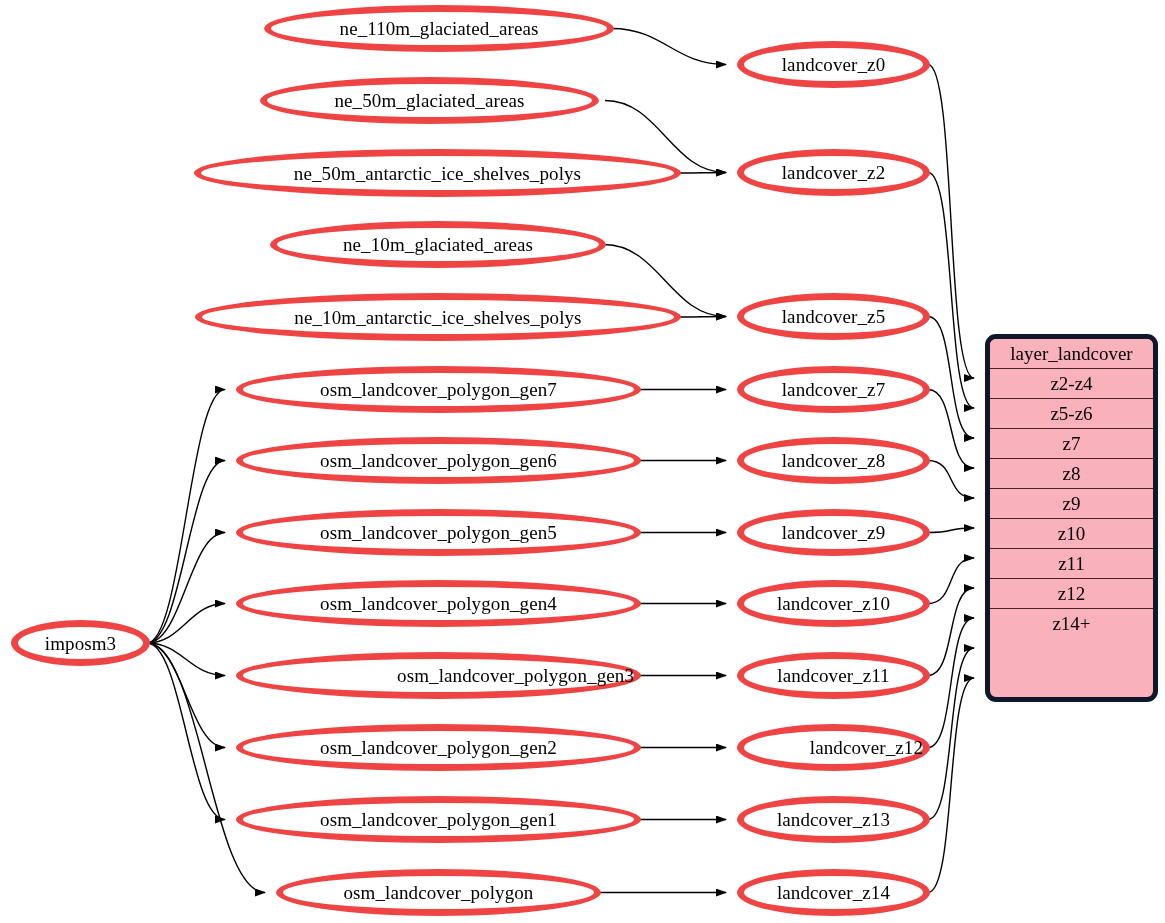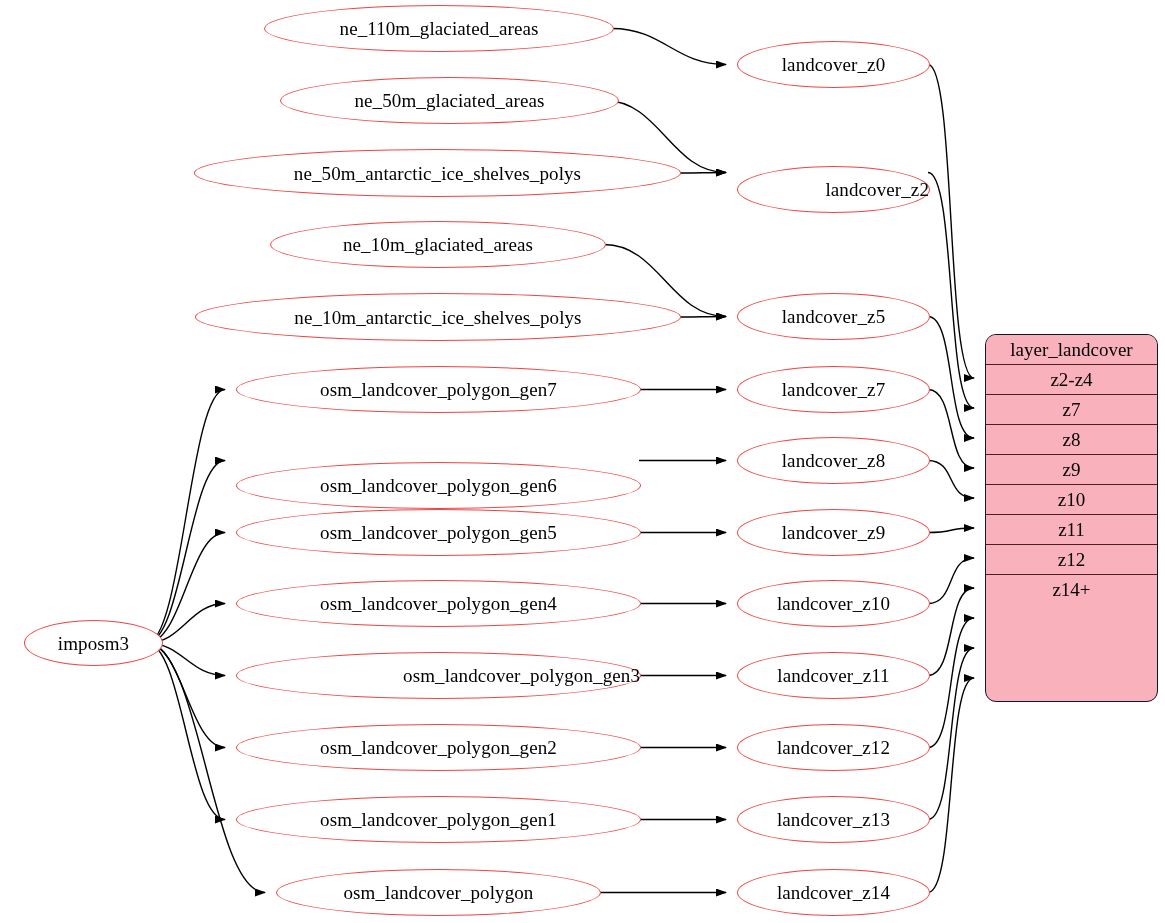--- a/index.html
+++ b/index.html
@@ -1,24 +1,24 @@
 <!DOCTYPE html>
 <html><head>
 <meta charset="utf-8">
 <style>
   html,body{margin:0;padding:0;background:#ffffff;}
   body{width:1165px;height:923px;position:relative;overflow:hidden;
        font-family:"Liberation Serif","DejaVu Serif",serif;}
   #stage{position:absolute;left:0;top:0;width:1165px;height:923px;}
   svg.edges{position:absolute;left:0;top:0;width:1165px;height:923px;overflow:visible;}
   .node{position:absolute;display:flex;align-items:center;justify-content:center;
-        box-sizing:border-box;border:1px solid #ef4444;border-radius:50%;
+        box-sizing:border-box;border:7px solid #ef4444;border-radius:50%;
         background:#ffffff;color:#000;font-size:19px;line-height:1;
         white-space:nowrap;letter-spacing:.1px;}
-  .rec{position:absolute;box-sizing:border-box;border:1px solid #0f172a;
+  .rec{position:absolute;box-sizing:border-box;border:5px solid #0f172a;
        border-radius:11px;background:#f9b1bb;overflow:hidden;}
   .rec .row{box-sizing:border-box;display:flex;align-items:center;justify-content:center;
             font-size:19px;color:#000;height:30px;border-top:1.4px solid #4a2025;
             background:#f9b1bb;}
   .rec .row.hdr{border-top:none;height:29px;}
 </style>
 </head>
 <body>
 
 <div id="stage">
@@ -57,42 +57,42 @@
         <path d="M928,460.5 C956,460.5 946,498 974,498" marker-end="url(#ah)"></path>
         <path d="M928,532.5 C956,532.5 946,528 974,528" marker-end="url(#ah)"></path>
         <path d="M928,603.5 C956,603.5 946,558 974,558" marker-end="url(#ah)"></path>
         <path d="M928,675.5 C956,675.5 946,588 974,588" marker-end="url(#ah)"></path>
         <path d="M928,747.5 C956,747.5 946,618 974,618" marker-end="url(#ah)"></path>
         <path d="M928,819.5 C956,819.5 946,648 974,648" marker-end="url(#ah)"></path>
         <path d="M928,892.5 C956,892.5 946,678 974,678" marker-end="url(#ah)"></path>
       </g>
   </svg>
   <div id="node-layer">
-      <div class="node" style="left: 24px; top: 620px; width: 139px; height: 46px; justify-content: center;">
+      <div class="node" style="left: 11px; top: 620px; width: 139px; height: 46px; justify-content: center;">
         <span>imposm3</span>
       </div>
       <div class="node" style="left: 264px; top: 5px; width: 350px; height: 47px;">
         <span>ne_110m_glaciated_areas</span>
       </div>
-      <div class="node" style="left: 280px; top: 77px; width: 339px; height: 47px;">
+      <div class="node" style="left: 260px; top: 77px; width: 339px; height: 47px;">
         <span>ne_50m_glaciated_areas</span>
       </div>
       <div class="node" style="left: 194px; top: 149px; width: 487px; height: 48px;">
         <span>ne_50m_antarctic_ice_shelves_polys</span>
       </div>
       <div class="node" style="left: 270px; top: 221px; width: 336px; height: 47px;">
         <span>ne_10m_glaciated_areas</span>
       </div>
       <div class="node" style="left: 195px; top: 293px; width: 486px; height: 48px;">
         <span>ne_10m_antarctic_ice_shelves_polys</span>
       </div>
       <div class="node" style="left: 236px; top: 366px; width: 405px; height: 47px;">
         <span>osm_landcover_polygon_gen7</span>
       </div>
-      <div class="node" style="left: 236px; top: 462px; width: 405px; height: 47px;">
+      <div class="node" style="left: 236px; top: 437px; width: 405px; height: 47px;">
         <span>osm_landcover_polygon_gen6</span>
       </div>
       <div class="node" style="left: 236px; top: 509px; width: 405px; height: 47px;">
         <span>osm_landcover_polygon_gen5</span>
       </div>
       <div class="node" style="left: 236px; top: 580px; width: 405px; height: 47px;">
         <span>osm_landcover_polygon_gen4</span>
       </div>
       <div class="node" style="left: 236px; top: 652px; width: 405px; height: 47px; justify-content: flex-end;">
         <span>osm_landcover_polygon_gen3</span>
@@ -102,55 +102,56 @@
       </div>
       <div class="node" style="left: 236px; top: 796px; width: 405px; height: 47px;">
         <span>osm_landcover_polygon_gen1</span>
       </div>
       <div class="node" style="left: 276px; top: 869px; width: 325px; height: 47px;">
         <span>osm_landcover_polygon</span>
       </div>
       <div class="node" style="left: 737px; top: 41px; width: 193px; height: 47px;">
         <span>landcover_z0</span>
       </div>
-      <div class="node" style="left: 737px; top: 166px; width: 193px; height: 47px; justify-content: flex-end;">
+      <div class="node" style="left: 737px; top: 149px; width: 193px; height: 47px;">
         <span>landcover_z2</span>
       </div>
       <div class="node" style="left: 737px; top: 293px; width: 193px; height: 47px;">
         <span>landcover_z5</span>
       </div>
       <div class="node" style="left: 737px; top: 366px; width: 193px; height: 47px;">
         <span>landcover_z7</span>
       </div>
       <div class="node" style="left: 737px; top: 437px; width: 193px; height: 47px;">
         <span>landcover_z8</span>
       </div>
       <div class="node" style="left: 737px; top: 509px; width: 193px; height: 47px;">
         <span>landcover_z9</span>
       </div>
       <div class="node" style="left: 737px; top: 580px; width: 193px; height: 47px;">
         <span>landcover_z10</span>
       </div>
       <div class="node" style="left: 737px; top: 652px; width: 193px; height: 47px;">
         <span>landcover_z11</span>
       </div>
-      <div class="node" style="left: 737px; top: 724px; width: 193px; height: 47px;">
+      <div class="node" style="left: 737px; top: 724px; width: 193px; height: 47px; justify-content: flex-end;">
         <span>landcover_z12</span>
       </div>
       <div class="node" style="left: 737px; top: 796px; width: 193px; height: 47px;">
         <span>landcover_z13</span>
       </div>
       <div class="node" style="left: 737px; top: 869px; width: 193px; height: 47px;">
         <span>landcover_z14</span>
       </div>
     </div>
   <div id="record-layer">
       <div class="rec" style="left: 985px; top: 334px; width: 173px; height: 368px;">
         <div class="row hdr">layer_landcover</div>
         <div class="row">z2-z4</div>
+        <div class="row">z5-z6</div>
         <div class="row">z7</div>
         <div class="row">z8</div>
         <div class="row">z9</div>
         <div class="row">z10</div>
         <div class="row">z11</div>
         <div class="row">z12</div>
         <div class="row">z14+</div>
       </div>
     </div>
 </div>

